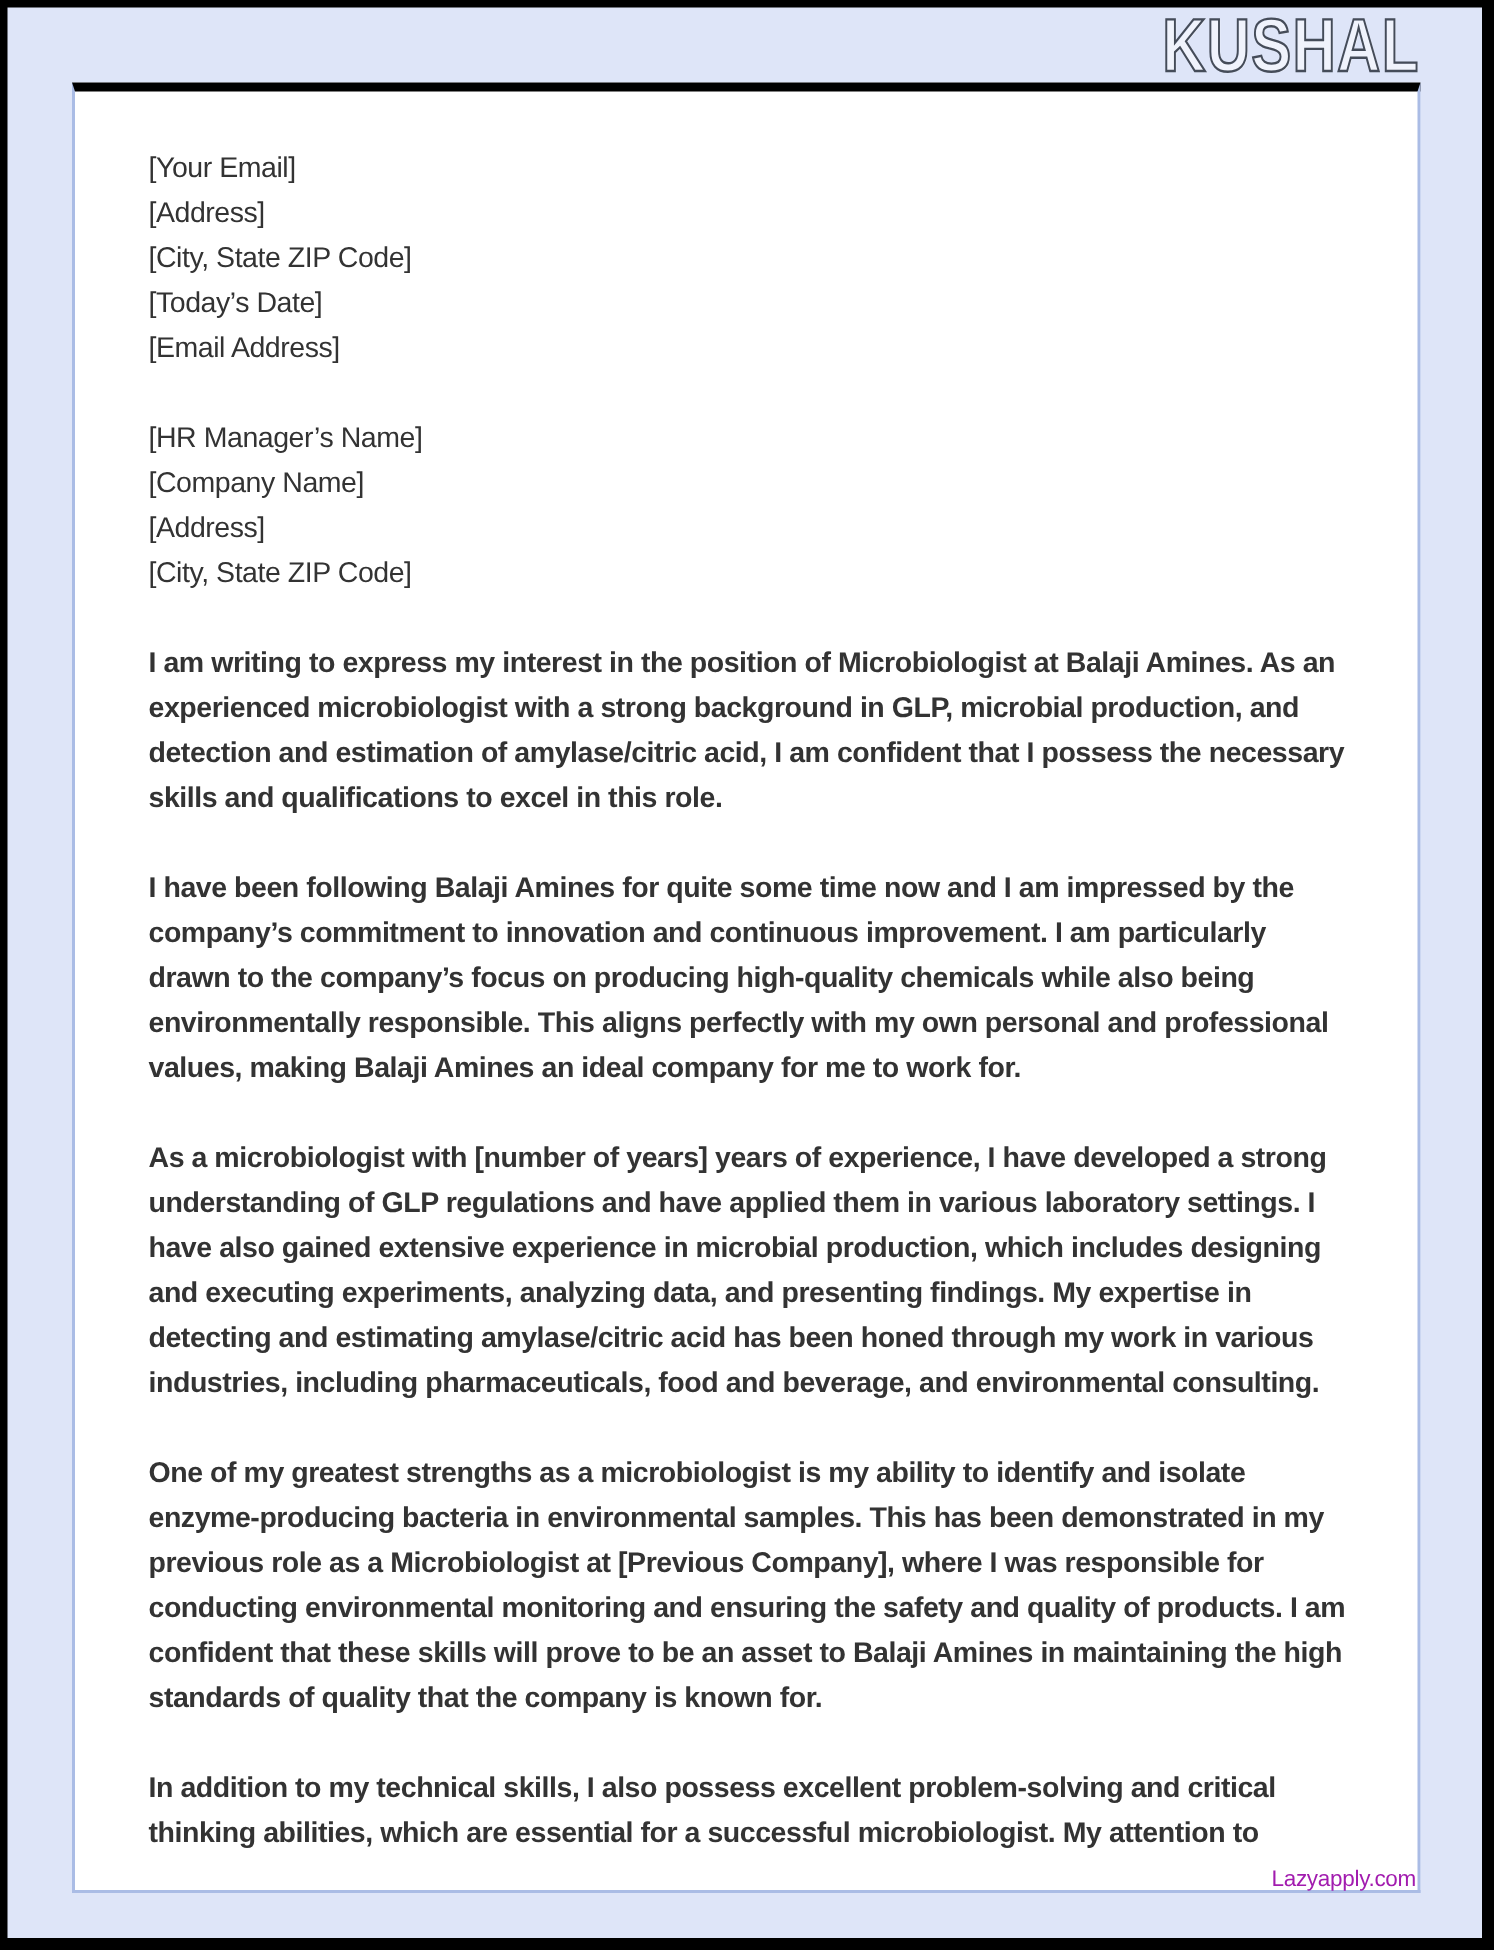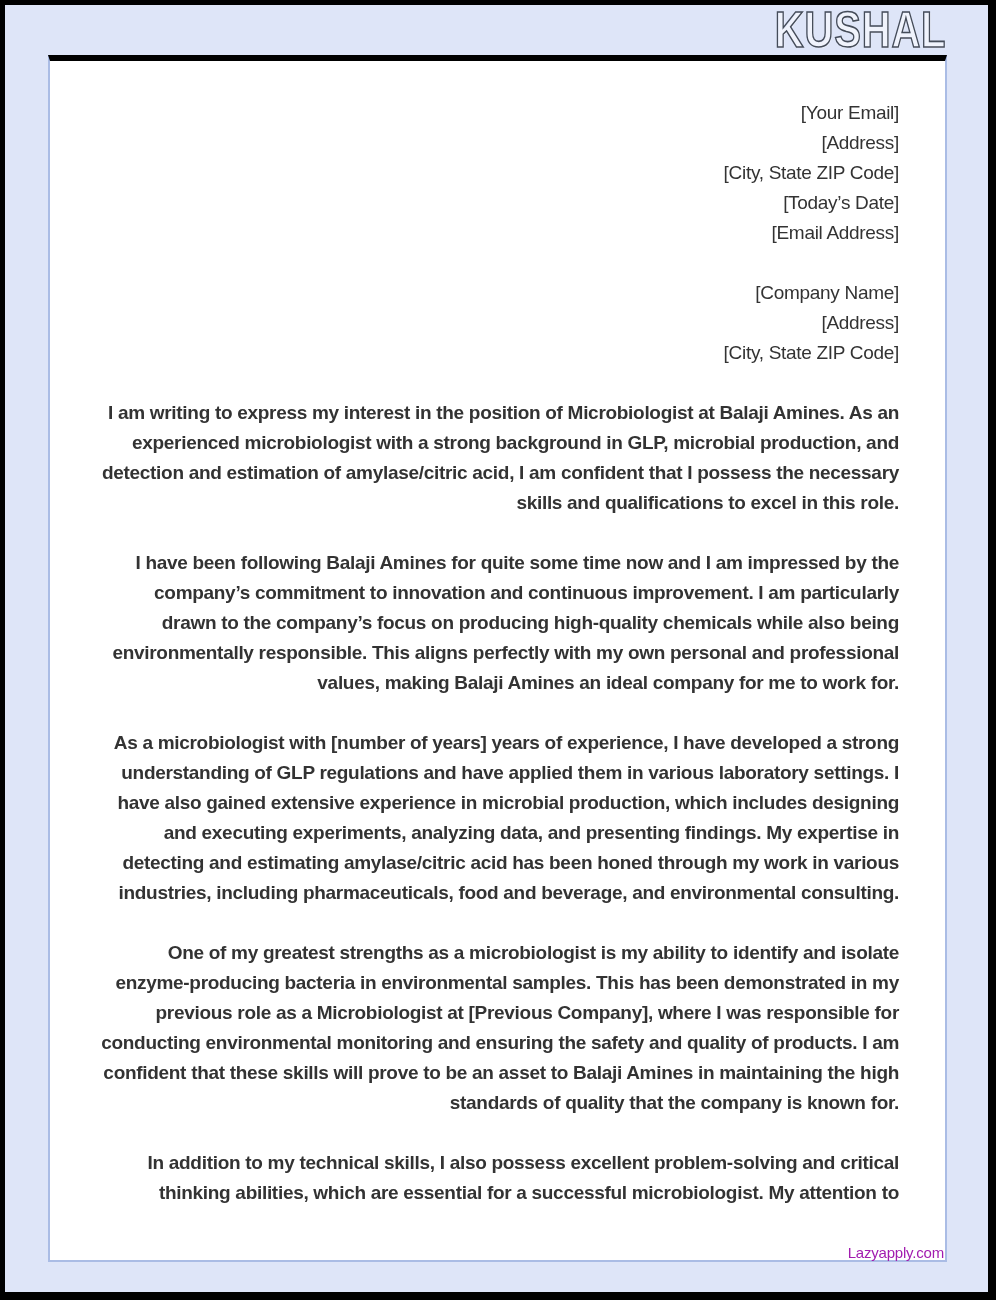--- a/index.html
+++ b/index.html
@@ -12,21 +12,20 @@
     overflow: hidden;
     background: #ffffff;
     font-family: "Liberation Sans", sans-serif;
   }
   .canvas {
     position: relative;
     width: 996px;
     height: 1300px;
     background: #dee5f8;
     overflow: hidden;
-    text-align: right;
   }
   
   .frame {
     position: absolute;
     inset: 0;
     border-style: solid;
     border-color: #000000;
     border-width: 5px 8px 8px 5px;
     pointer-events: none;
     z-index: 50;
@@ -108,20 +107,21 @@
 
       <div class="block">
         <div class="line">[Your Email]</div>
         <div class="line">[Address]</div>
         <div class="line">[City, State ZIP Code]</div>
         <div class="line">[Today’s Date]</div>
         <div class="line">[Email Address]</div>
       </div>
 
       <div class="block">
+        <div class="line">[HR Manager’s Name]</div>
         <div class="line">[Company Name]</div>
         <div class="line">[Address]</div>
         <div class="line">[City, State ZIP Code]</div>
       </div>
 
 
       <p>I am writing to express my interest in the position of Microbiologist at Balaji Amines. As an experienced microbiologist with a strong background in GLP, microbial production, and detection and estimation of amylase/citric acid, I am confident that I possess the necessary skills and qualifications to excel in this role.</p>
       <p>I have been following Balaji Amines for quite some time now and I am impressed by the company’s commitment to innovation and continuous improvement. I am particularly drawn to the company’s focus on producing high-quality chemicals while also being environmentally responsible. This aligns perfectly with my own personal and professional values, making Balaji Amines an ideal company for me to work for.</p>
       <p>As a microbiologist with [number of years] years of experience, I have developed a strong understanding of GLP regulations and have applied them in various laboratory settings. I have also gained extensive experience in microbial production, which includes designing and executing experiments, analyzing data, and presenting findings. My expertise in detecting and estimating amylase/citric acid has been honed through my work in various industries, including pharmaceuticals, food and beverage, and environmental consulting.</p>
       <p>One of my greatest strengths as a microbiologist is my ability to identify and isolate enzyme-producing bacteria in environmental samples. This has been demonstrated in my previous role as a Microbiologist at [Previous Company], where I was responsible for conducting environmental monitoring and ensuring the safety and quality of products. I am confident that these skills will prove to be an asset to Balaji Amines in maintaining the high standards of quality that the company is known for.</p>

